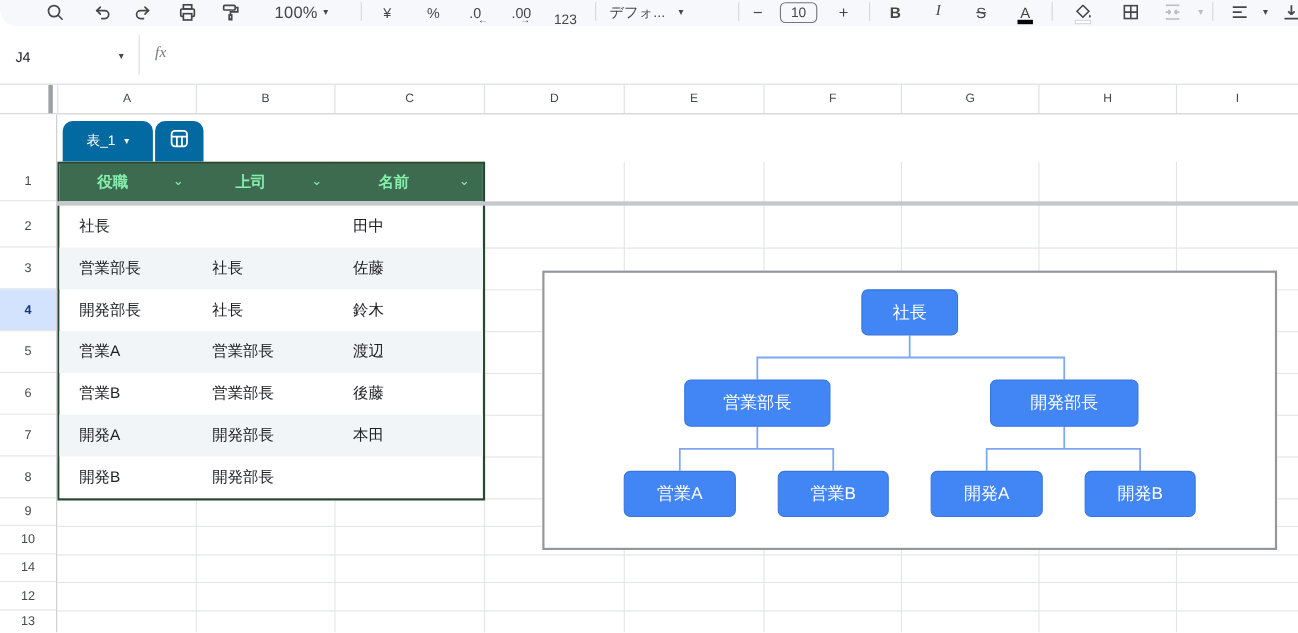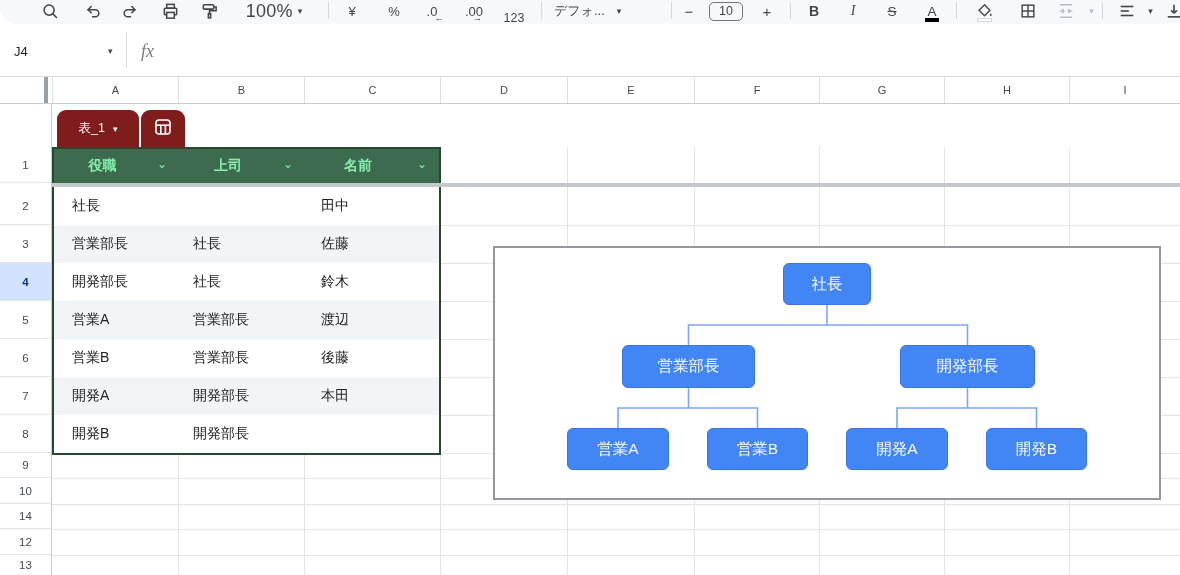--- a/index.html
+++ b/index.html
@@ -7,21 +7,21 @@
     font-family:"Liberation Sans","DejaVu Sans",sans-serif; }
   #app { position:relative; width:1180px; height:575px; background:#fff; }
 
   
   #toolbar { position:absolute; left:0; top:0; width:1180px; height:24px;
     background:#f6f8fb; border-bottom-left-radius:16px; z-index:10; }
   .tbtn { position:absolute; top:0; height:22px; display:flex; align-items:center;
     justify-content:center; color:#444746; font-size:13px; cursor:pointer; }
   .tbtn svg { display:block; }
   .tsep { position:absolute; top:2px; width:1px; height:17px; background:#d5d8db; }
-  .zoomtxt { font-size:18px; color:#444746; letter-spacing:.2px; }
+  .zoomtxt { font-size:15px; color:#444746; letter-spacing:.2px; }
   .caret { font-size:9px; color:#444746; margin-left:5px; }
   .caret.gray { color:#b9bdc1; }
   .dec { position:relative; font-size:13px; color:#444746; }
   .dec .arr { position:absolute; font-size:9px; left:8px; top:9px; }
   .fontname { font-size:13px; color:#444746; }
   .sizebox { width:34px; height:19px; border:1px solid #747775; border-radius:5px;
     display:flex; align-items:center; justify-content:center; font-size:12.5px; color:#444746; }
   .bold { font-weight:bold; font-size:14px; }
   .italic { font-style:italic; font-family:"Liberation Serif","DejaVu Serif",serif; font-size:14px; }
   .strike { text-decoration:line-through; font-size:13.5px; }
@@ -30,21 +30,21 @@
   .fillbar { position:absolute; left:1px; right:1px; bottom:-3px; height:4px; background:#fff; border:1px solid #d4d7da; }
 
   
   #fxrow { position:absolute; left:0; top:24px; width:1180px; height:53px;
     background:#fff; border-bottom:1px solid #d9dbde; z-index:10; }
   #namebox { position:absolute; left:6px; top:12px; width:110px; height:30px;
     display:flex; align-items:center; cursor:pointer; }
   #namebox .ref { font-size:13px; color:#202124; margin-left:8px; }
   #namebox .caret { position:absolute; left:97px; }
   #fxsep { position:absolute; left:126px; top:8px; width:1px; height:36px; background:#dadce0; }
-  #fxlabel { position:absolute; left:141px; top:17px; font-size:18px; color:#747a80;
+  #fxlabel { position:absolute; left:141px; top:17px; font-size:14px; color:#747a80;
     font-style:italic; font-family:"Liberation Serif","DejaVu Serif",serif; }
 
   
   #colheads { position:absolute; left:0; top:77px; width:1180px; height:27px;
     background:#ffffff; border-bottom:1px solid #c9ccd0; z-index:9; }
   .colcell { position:absolute; top:0; height:26px; display:flex; align-items:center;
     justify-content:center; font-size:11px; color:#45494d; border-left:1px solid #dcdfe2; cursor:pointer; }
   #freezebar { position:absolute; left:44px; top:0; width:4px; height:26px; background:#9aa0a6; }
 
   
@@ -58,21 +58,21 @@
   
   .gl-v { position:absolute; top:147px; width:1px; height:428px; background:#e2e4e6; z-index:1; }
   .gl-h { position:absolute; left:52px; width:1128px; height:1px; background:#e2e4e6; z-index:1; }
 
   
   #freezediv { position:absolute; left:0; top:183px; width:1180px; height:4px;
     background:#c6c9cc; z-index:7; }
 
   
   #chipband { position:absolute; left:52px; top:104px; width:1128px; height:43px; background:#fff; z-index:4; }
-  .chip { position:absolute; top:6px; height:37px; background:#7f1d1d; color:#fff;
+  .chip { position:absolute; top:6px; height:37px; background:#0369a1; color:#fff;
     border-radius:9px 9px 0 0; display:flex; align-items:center; justify-content:center; cursor:pointer; }
   #chip-name { left:5px; width:82px; font-size:12.5px; }
   #chip-name .caret { color:#fff; margin-left:8px; }
   #chip-icon { left:89px; width:44px; }
 
   
   #sheettable { position:absolute; left:52px; top:147px; width:389px; height:308px;
     border:2px solid #26482f; background:#fff; z-index:4; }
   #thead { display:flex; height:34px; background:#3d6b50; }
   .hcell { position:relative; display:flex; align-items:center; justify-content:center;

